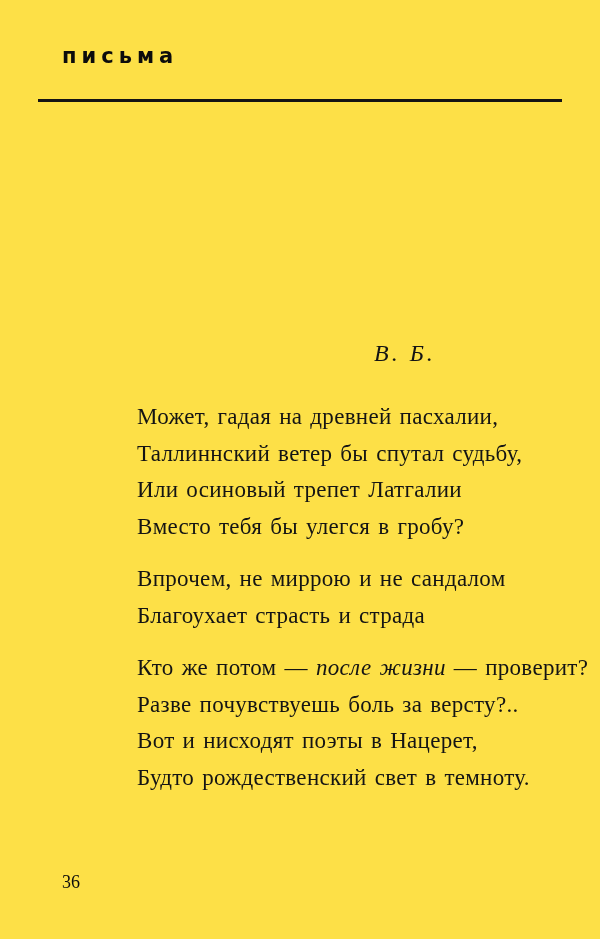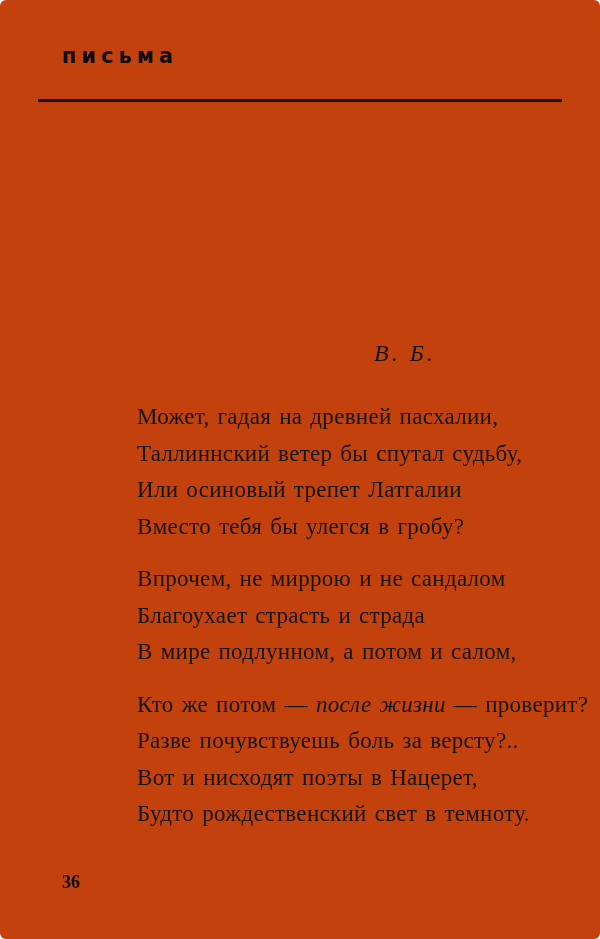--- a/index.html
+++ b/index.html
@@ -11,22 +11,21 @@
     width: 600px;
     height: 939px;
     position: relative;
     overflow: hidden;
     font-family: "Liberation Serif", serif;
     color: #121212;
   }
   .page {
     position: absolute;
     inset: 0;
-    background: #c2410c;
-    border-radius: 6px;
+    background: #fde047;
   }
   .running-head {
     position: absolute;
     left: 62px;
     top: 44px;
     font-family: "DejaVu Sans", sans-serif;
     font-weight: 700;
     font-size: 21px;
     letter-spacing: 5px;
     color: #0c0c0c;
@@ -67,21 +66,21 @@
     color: #141414;
     margin-left: 24px;
   }
   .line em {
   }
   .page-number {
     position: absolute;
     left: 62px;
     top: 872px;
     font-size: 18px;
-    font-weight: 700;
+    font-weight: 400;
     color: #0c0c0c;
     text-align: right;
   }
 </style>
 </head>
 <body>
 
 <div class="page">
 
   <div class="running-head">письма</div>
@@ -95,21 +94,20 @@
     <div class="stanza">
       <div class="line">Может, гадая на древней пасхалии,</div>
       <div class="line">Таллиннский ветер бы спутал судьбу,</div>
       <div class="line">Или осиновый трепет Латгалии</div>
       <div class="line">Вместо тебя бы улегся в гробу?</div>
     </div>
 
     <div class="stanza">
       <div class="line">Впрочем, не миррою и не сандалом</div>
       <div class="line">Благоухает страсть и страда</div>
-      <div class="line">В мире подлунном, а потом и салом,</div>
     </div>
 
     <div class="stanza">
       <div class="line"><span>Кто же потом — </span><em>после жизни</em><span> — проверит?</span></div>
       <div class="line">Разве почувствуешь боль за версту?..</div>
       <div class="line">Вот и нисходят поэты в Нацерет,</div>
       <div class="line">Будто рождественский свет в темноту.</div>
     </div>
 
   </div>

